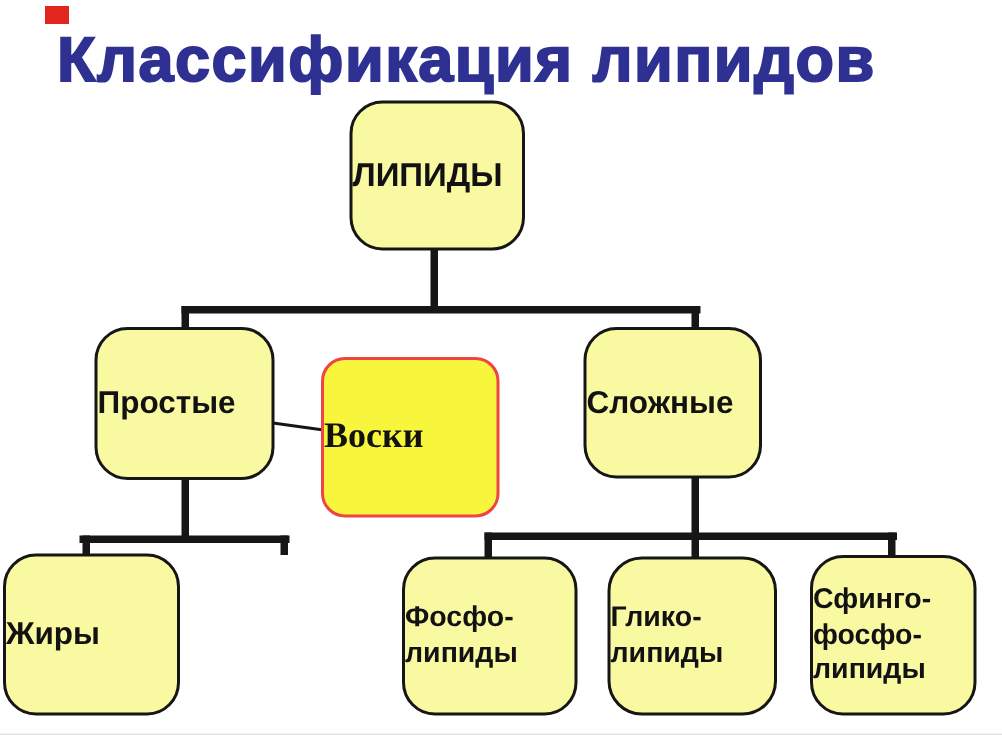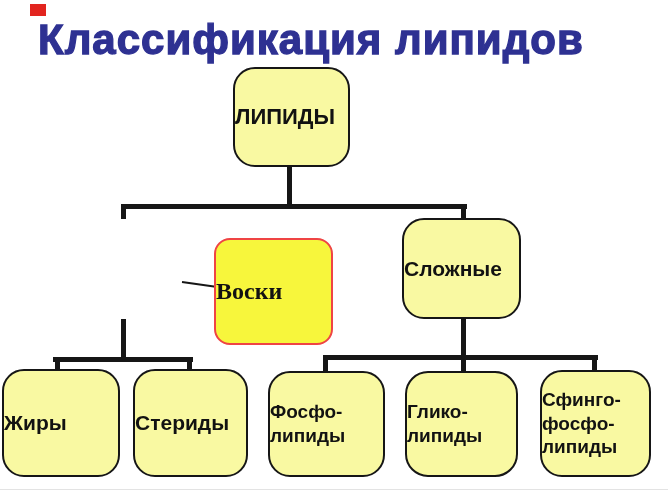--- a/index.html
+++ b/index.html
@@ -14,21 +14,21 @@
          -webkit-text-stroke:1.3px #2e3192;white-space:nowrap;
          font-family:"Liberation Sans",sans-serif;}
 
   .node{position:absolute;background:#f9f9a2;border:2px solid #161616;border-radius:22px;
         display:flex;align-items:center;
         color:#121212;font-weight:bold;font-size:21px;box-sizing:border-box;text-align:center;}
   .node .lines{text-align:left;font-size:19px;line-height:1.25;}
 
   .n-root   {left:233px;top:67px; width:117px;height:100px;font-size:22px;}
   .n-simple {left:63px; top:218px;width:120px;height:102px;}
-  .n-complex{left:402px;top:218px;width:119px;height:101px;}
+  .n-complex{left:389px;top:218px;width:119px;height:101px;}
   .n-wax    {left:214px;top:238px;width:119px;height:107px;background:#f7f63c;
              border:2px solid #ef4444;border-radius:16px;
              font-family:"Liberation Serif",serif;font-size:24px;}
   .n-fats   {left:2px;  top:369px;width:118px;height:108px;}
   .n-sterids{left:133px;top:369px;width:115px;height:108px;}
   .n-phospho{left:268px;top:371px;width:117px;height:106px;}
   .n-glyco  {left:405px;top:371px;width:113px;height:106px;border-radius:23px;}
   .n-sphingo{left:540px;top:370px;width:111px;height:107px;}
 
   .line{position:absolute;background:#161616;}
@@ -68,36 +68,36 @@
   <div class="line l-complex-b"></div>
   <div class="line l-right-h"></div>
   <div class="line l-phospho-v"></div>
   <div class="line l-sphingo-v"></div>
   <div class="line l-wax-diag"></div>
 
   <div class="node n-root">
     <span>ЛИПИДЫ</span>
   </div>
 
+  <div class="node n-simple">
+    <span>Простые</span>
+  </div>
 
   <div class="node n-wax">
     <span>Воски</span>
   </div>
 
   <div class="node n-complex">
     <span>Сложные</span>
   </div>
 
   <div class="node n-fats">
     <span>Жиры</span>
   </div>
 
-  <div class="node n-sterids">
-    <span>Стериды</span>
-  </div>
 
   <div class="node n-phospho">
     <div class="lines">
       <div>Фосфо-</div>
       <div>липиды</div>
     </div>
   </div>
 
   <div class="node n-glyco">
     <div class="lines">

